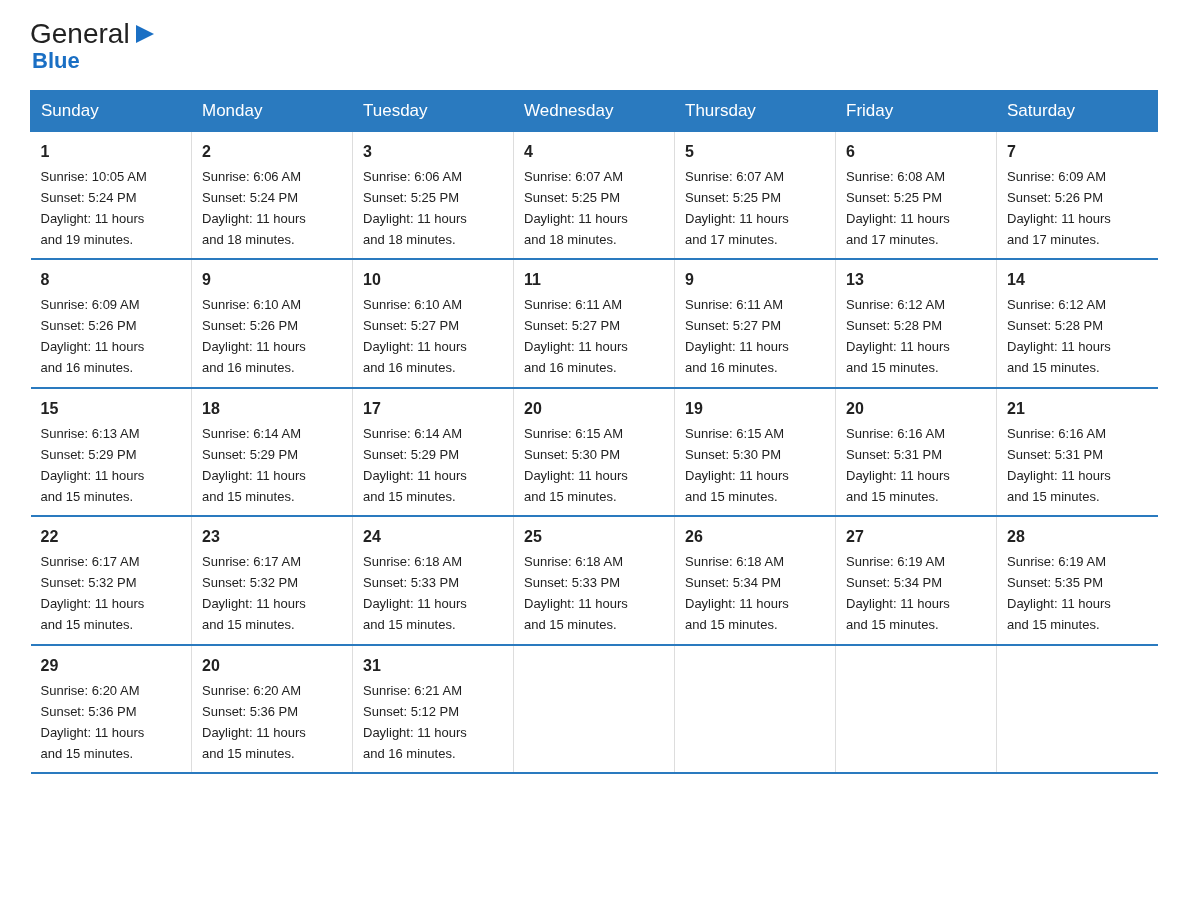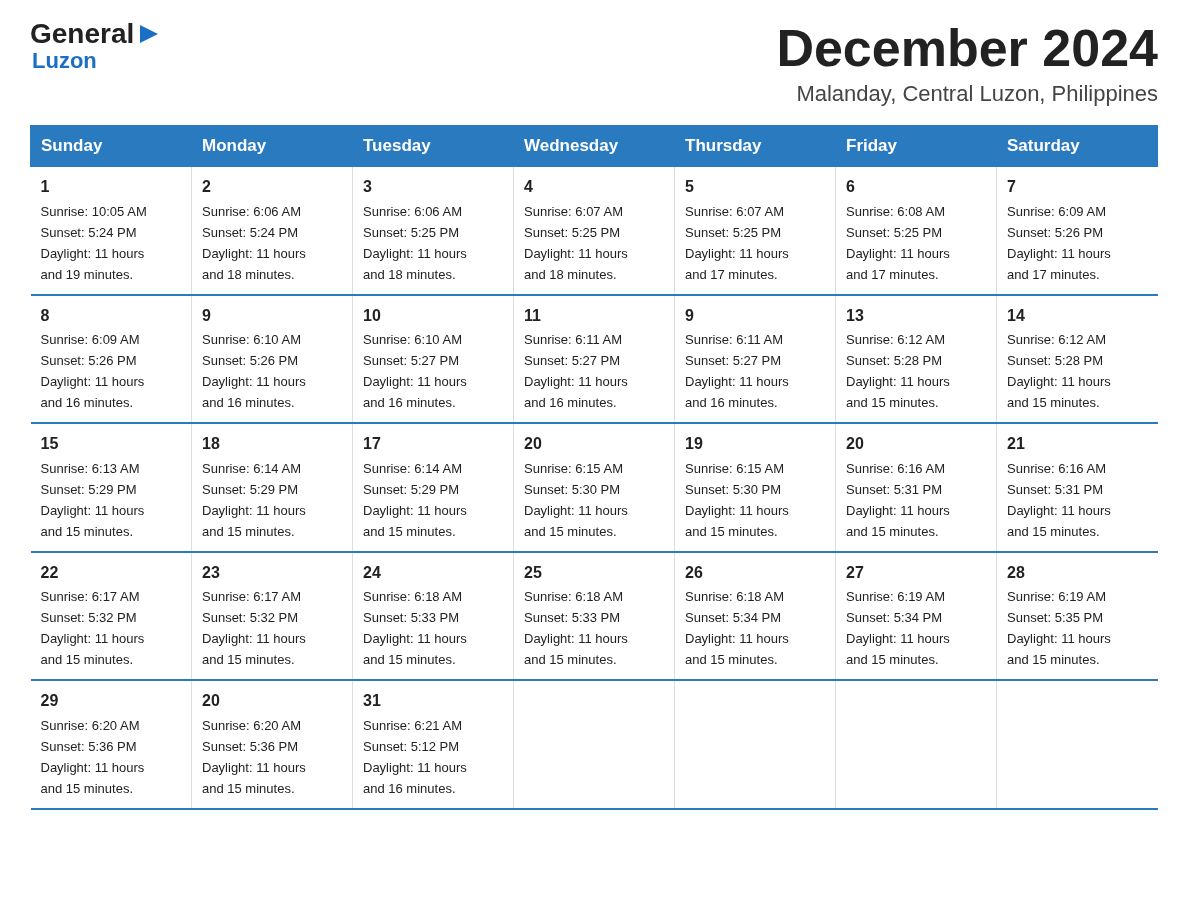--- a/index.html
+++ b/index.html
@@ -18,21 +18,21 @@
       margin-bottom: 18px;
     }
     .logo {
       display: flex;
       flex-direction: column;
       align-items: flex-start;
       line-height: 1;
     }
     .logo-text {
       font-size: 28px;
-      font-weight: bold;
+      font-weight: normal;
       color: #222;
       display: flex;
       align-items: center;
     }
     .logo-general { color: #222; }
     .logo-sub {
       font-size: 22px;
       font-weight: bold;
       color: #1a6fc4;
       margin-top: 2px;
@@ -54,21 +54,21 @@
     }
     table {
       width: 100%;
       border-collapse: collapse;
       table-layout: fixed;
     }
     thead tr th {
       background: #2a7abf;
       color: #fff;
       font-size: 17px;
-      font-weight: bold;
+      font-weight: normal;
       padding: 10px 10px;
       text-align: left;
       border: 1px solid #2a7abf;
       margin-left: 24px;
     }
     tbody tr {
       border-bottom: 2px solid #2a7abf;
     }
     tbody tr td {
       vertical-align: top;
@@ -97,25 +97,21 @@
 <div class="header">
   <div class="logo">
     <div class="logo-text">
       <span class="logo-general">General</span>
       <span style="display:inline-flex;align-items:flex-end;margin-left:4px;">
         <svg width="22" height="22" viewBox="0 0 22 22">
           <polygon points="2,2 20,11 2,20" fill="#1a6fc4"></polygon>
         </svg>
       </span>
     </div>
-    <div class="logo-sub">Luzon</div>
-  </div>
-  <div class="title-block">
-    <div class="title-month">December 2024</div>
-    <div class="title-location">Malanday, Central Luzon, Philippines</div>
+    <div class="logo-sub">Blue</div>
   </div>
 </div>
 
 <table>
   <thead>
     <tr>
       <th>Sunday</th>
       <th>Monday</th>
       <th>Tuesday</th>
       <th>Wednesday</th>

